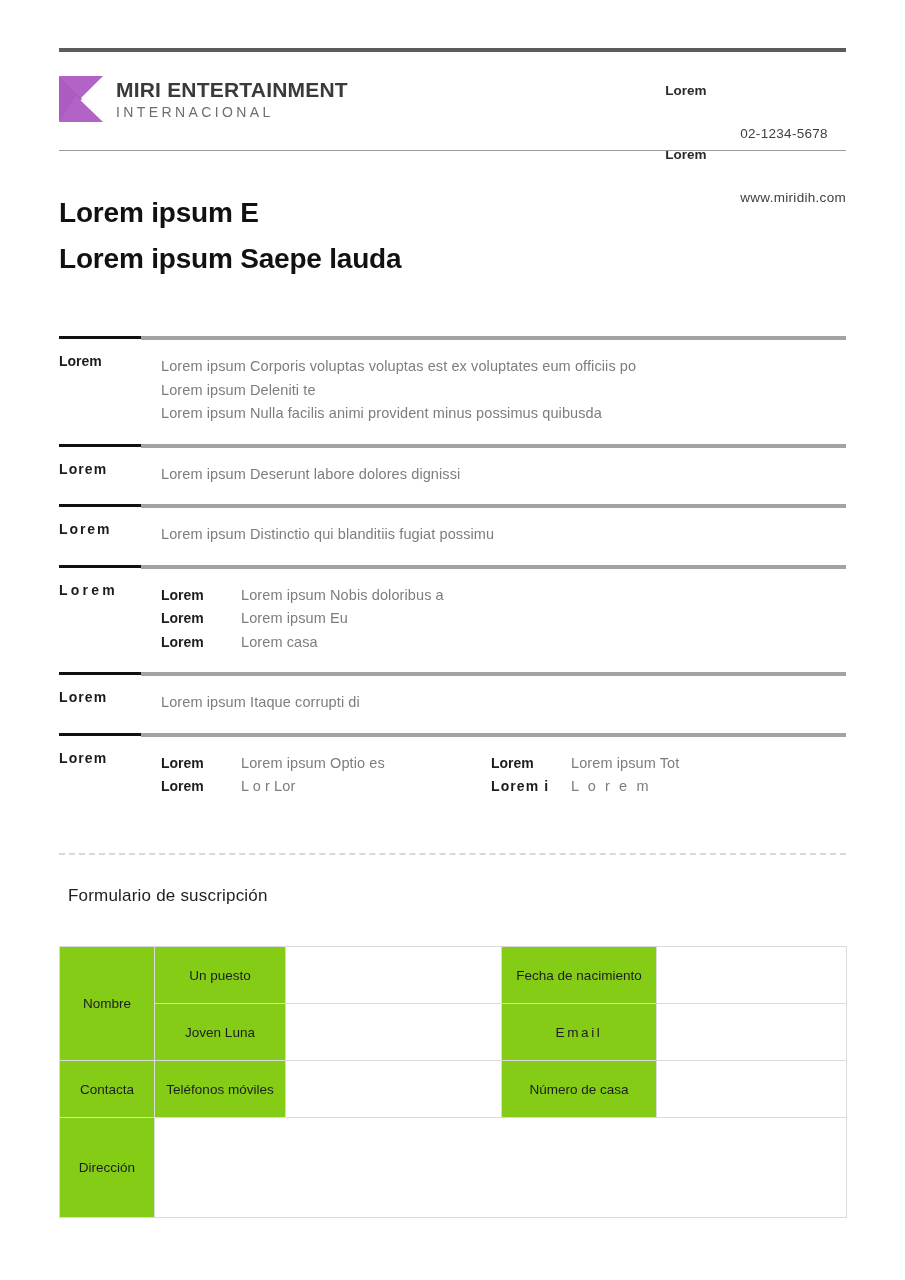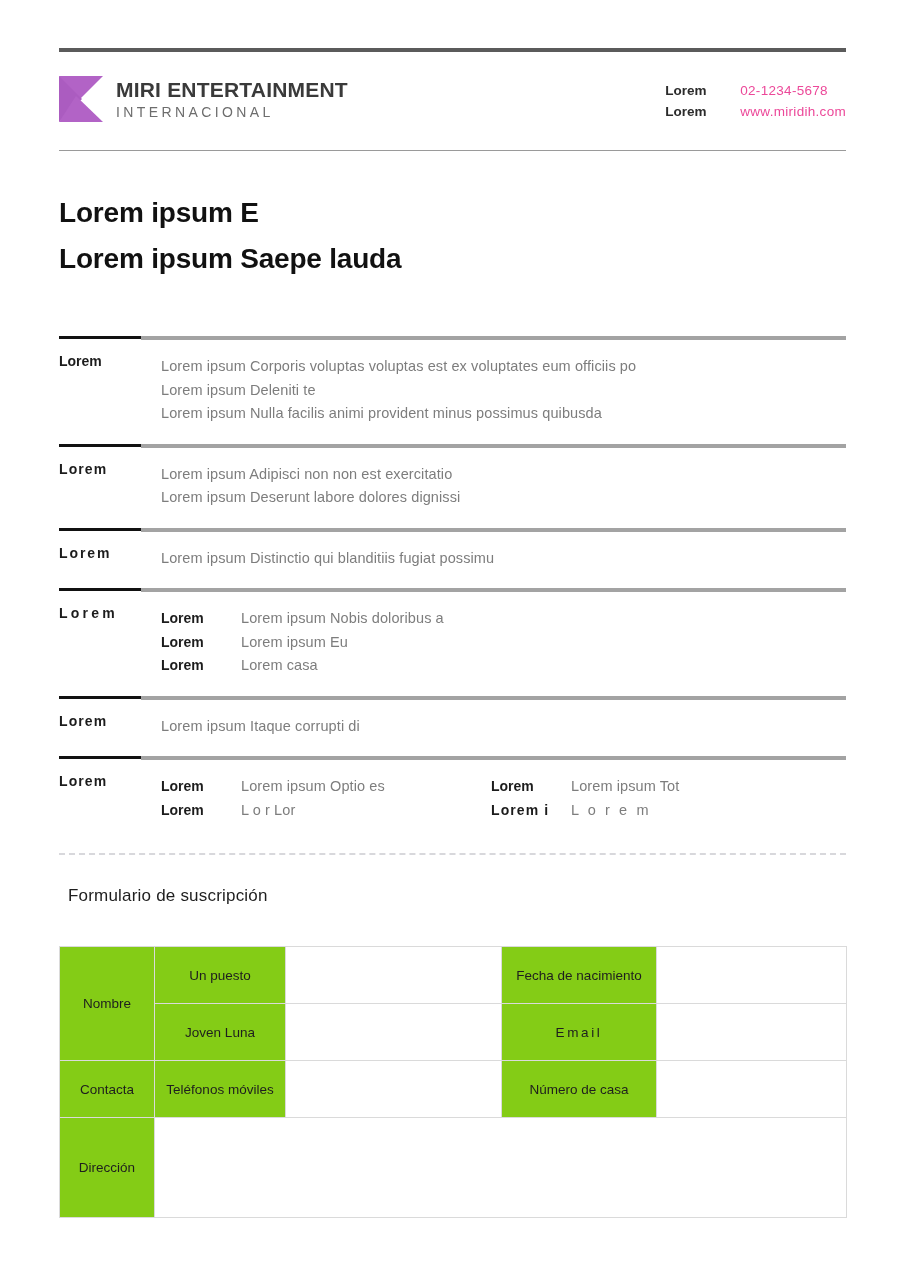--- a/index.html
+++ b/index.html
@@ -33,21 +33,21 @@
     font-size:14px;color:#6d6d6d;letter-spacing:3.4px;line-height:18px;
     margin-top:2px;
   }
   .contact{
     position:absolute;right:0;top:8px;text-align:left;
   }
   .contact-row{display:flex;line-height:21px;}
   .contact-label{
     font-size:13.5px;font-weight:bold;color:#2b2b2b;width:75px;flex:none;
   }
-  .contact-value{font-size:13.5px;color:#ec4899;letter-spacing:.3px;}
+  .contact-value{font-size:13.5px;color:#404040;letter-spacing:.3px;margin-top:43px;}
   .header-rule{
     position:absolute;left:59px;top:150px;width:787px;height:1px;
     background:#9a9a9a;
   }
 
   
   .title{
     position:absolute;left:59px;top:190px;width:787px;
   }
   .title-line{
@@ -176,21 +176,20 @@
       <div class="sec-body">
         <div class="sec-line">Lorem ipsum Corporis voluptas voluptas est ex voluptates eum officiis po</div>
         <div class="sec-line">Lorem ipsum Deleniti te</div>
         <div class="sec-line">Lorem ipsum Nulla facilis animi provident minus possimus quibusda</div>
       </div>
     </div>
 
     <div class="section">
       <div class="sec-label ls1">Lorem</div>
       <div class="sec-body">
-        <div class="sec-line">Lorem ipsum Adipisci non non est exercitatio</div>
         <div class="sec-line">Lorem ipsum Deserunt labore dolores dignissi</div>
       </div>
     </div>
 
     <div class="section">
       <div class="sec-label ls2">Lorem</div>
       <div class="sec-body">
         <div class="sec-line">Lorem ipsum Distinctio qui blanditiis fugiat possimu</div>
       </div>
     </div>

